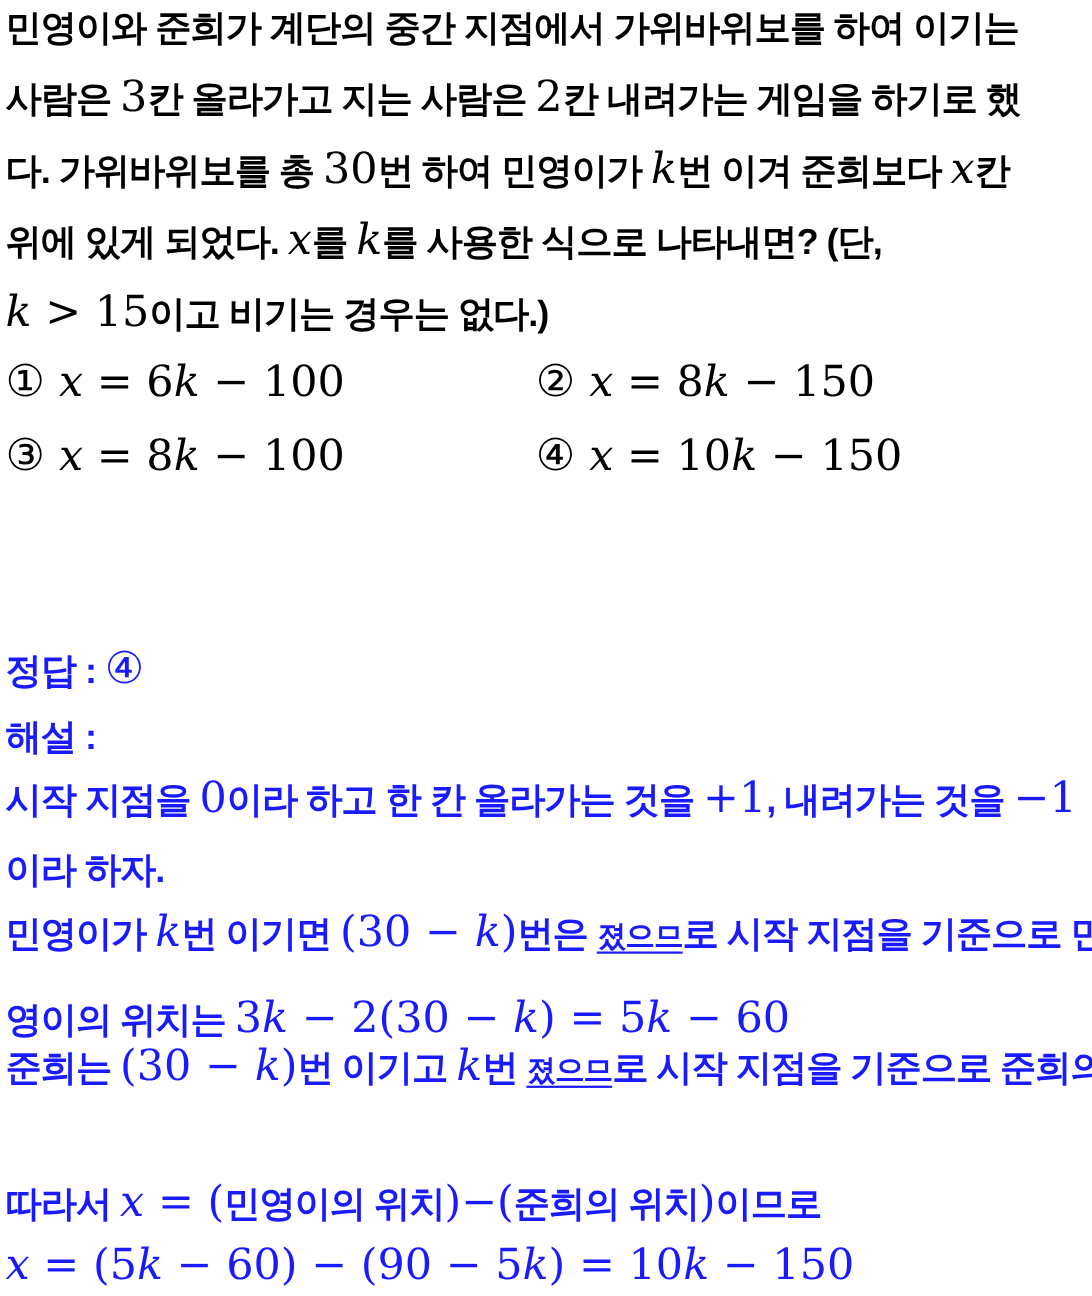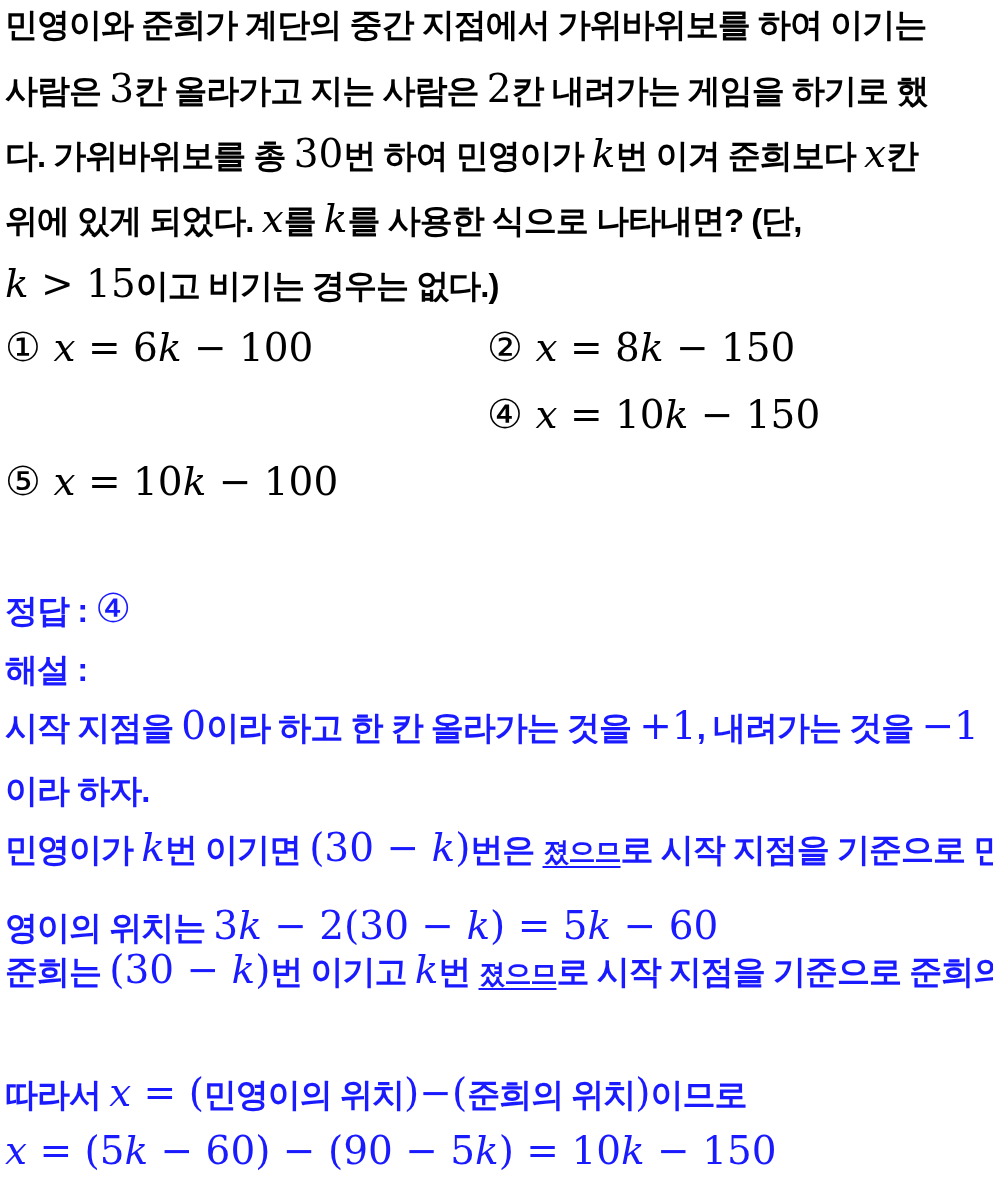--- a/index.html
+++ b/index.html
@@ -60,22 +60,22 @@
 <div id="page">
 
   <div class="line" style="top:0px"><span class="seg seg-t">민영이와 준희가 계단의 중간 지점에서 가위바위보를 하여 이기는</span></div>
   <div class="line" style="top:64px"><span class="seg seg-t">사람은 </span><span class="seg seg-n">3</span><span class="seg seg-t">칸 올라가고 지는 사람은 </span><span class="seg seg-n">2</span><span class="seg seg-t">칸 내려가는 게임을 하기로 했</span></div>
   <div class="line" style="top:129px"><span class="seg seg-t">다. 가위바위보를 총 </span><span class="seg seg-n">30</span><span class="seg seg-t">번 하여 민영이가 </span><span class="seg seg-m">k</span><span class="seg seg-t">번 이겨 준희보다 </span><span class="seg seg-m">x</span><span class="seg seg-t">칸</span></div>
   <div class="line" style="top:194px"><span class="seg seg-t">위에 있게 되었다. </span><span class="seg seg-m">x</span><span class="seg seg-t">를 </span><span class="seg seg-m">k</span><span class="seg seg-t">를 사용한 식으로 나타내면? (단,</span></div>
   <div class="line" style="top:259px"><span class="seg seg-m">k</span><span class="seg seg-n"> &gt; 15</span><span class="seg seg-t">이고 비기는 경우는 없다.)</span></div>
 
   <div class="line" style="top:322px"><span class="seg seg-c">① </span><span class="seg seg-m">x</span><span class="seg seg-n"> = 6</span><span class="seg seg-m">k</span><span class="seg seg-n"> − 100</span></div>
   <div class="line choice-col2" style="top:322px"><span class="seg seg-c">② </span><span class="seg seg-m">x</span><span class="seg seg-n"> = 8</span><span class="seg seg-m">k</span><span class="seg seg-n"> − 150</span></div>
+  <div class="line" style="top:389px"><span class="seg seg-c">③ </span><span class="seg seg-m">x</span><span class="seg seg-n"> = 8</span><span class="seg seg-m">k</span><span class="seg seg-n"> − 100</span></div>
   <div class="line choice-col2" style="top:389px"><span class="seg seg-c">④ </span><span class="seg seg-m">x</span><span class="seg seg-n"> = 10</span><span class="seg seg-m">k</span><span class="seg seg-n"> − 150</span></div>
-  <div class="line" style="top:456px"><span class="seg seg-c">⑤ </span><span class="seg seg-m">x</span><span class="seg seg-n"> = 10</span><span class="seg seg-m">k</span><span class="seg seg-n"> − 100</span></div>
 
   <div class="line blue" style="top:583px"><span class="seg seg-t">정답 : </span><span class="seg seg-c">④</span></div>
 
   <div class="line blue" style="top:645px"><span class="seg seg-t">해설 :</span></div>
   <div class="line blue" style="top:701px"><span class="seg seg-t">시작 지점을 </span><span class="seg seg-n">0</span><span class="seg seg-t">이라 하고 한 칸 올라가는 것을 </span><span class="seg seg-n">+1</span><span class="seg seg-t">, 내려가는 것을 </span><span class="seg seg-n">−1</span></div>
   <div class="line blue" style="top:766px"><span class="seg seg-t">이라 하자.</span></div>
   <div class="line blue" style="top:823px"><span class="seg seg-t">민영이가 </span><span class="seg seg-m">k</span><span class="seg seg-t">번 이기면 </span><span class="seg seg-n">(30 − </span><span class="seg seg-m">k</span><span class="seg seg-n">)</span><span class="seg seg-t">번은 </span><span class="seg seg-u">졌으므</span><span class="seg seg-t">로 시작 지점을 기준으로 민</span></div>
   <div class="line blue" style="top:901px"><span class="seg seg-t">영이의 위치는 </span><span class="seg seg-n">3</span><span class="seg seg-m">k</span><span class="seg seg-n"> − 2(30 − </span><span class="seg seg-m">k</span><span class="seg seg-n">) = 5</span><span class="seg seg-m">k</span><span class="seg seg-n"> − 60</span></div>
   <div class="line blue" style="top:945px"><span class="seg seg-t">준희는 </span><span class="seg seg-n">(30 − </span><span class="seg seg-m">k</span><span class="seg seg-n">)</span><span class="seg seg-t">번 이기고 </span><span class="seg seg-m">k</span><span class="seg seg-t">번 </span><span class="seg seg-u">졌으므</span><span class="seg seg-t">로 시작 지점을 기준으로 준희의</span></div>
   <div class="line blue" style="top:1068px"><span class="seg seg-t">따라서 </span><span class="seg seg-m">x</span><span class="seg seg-n"> = (</span><span class="seg seg-t">민영이의 위치</span><span class="seg seg-n">)−(</span><span class="seg seg-t">준희의 위치</span><span class="seg seg-n">)</span><span class="seg seg-t">이므로</span></div>

